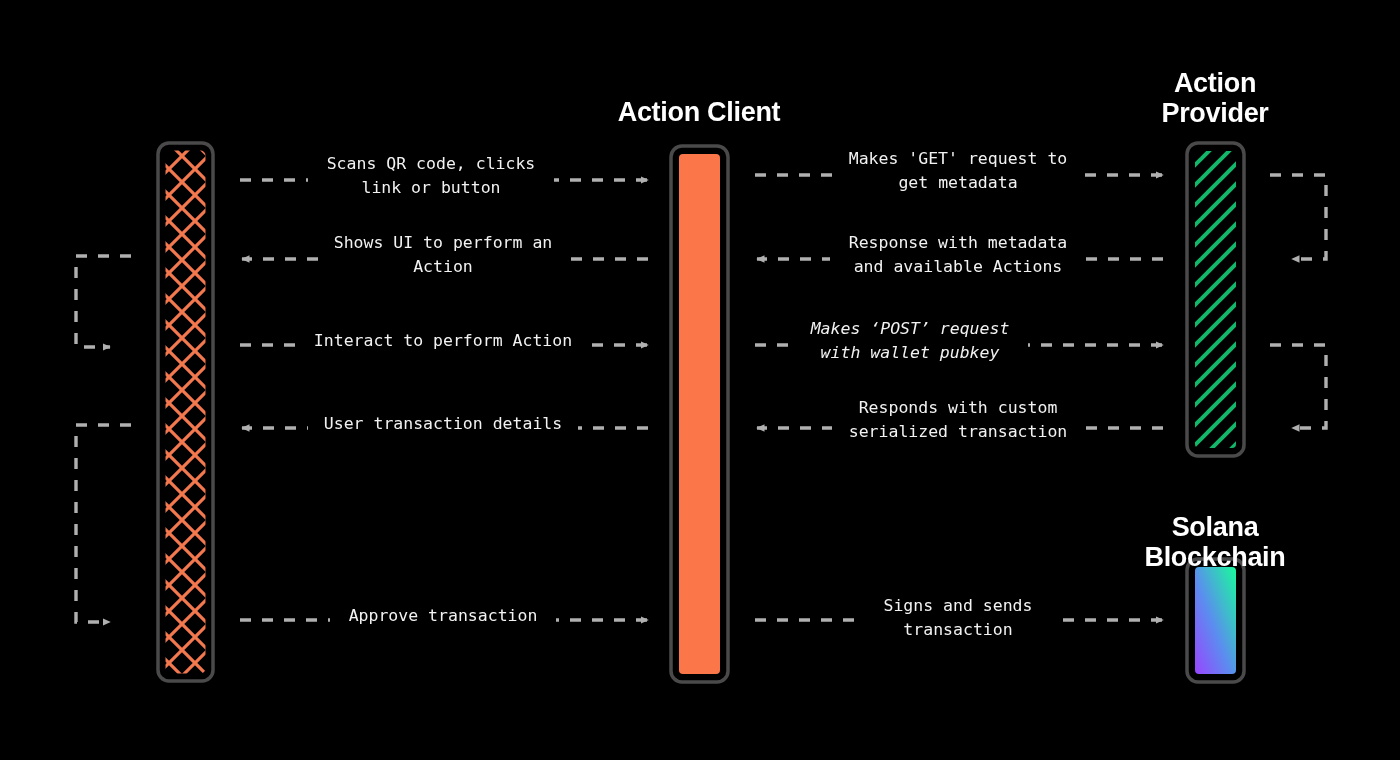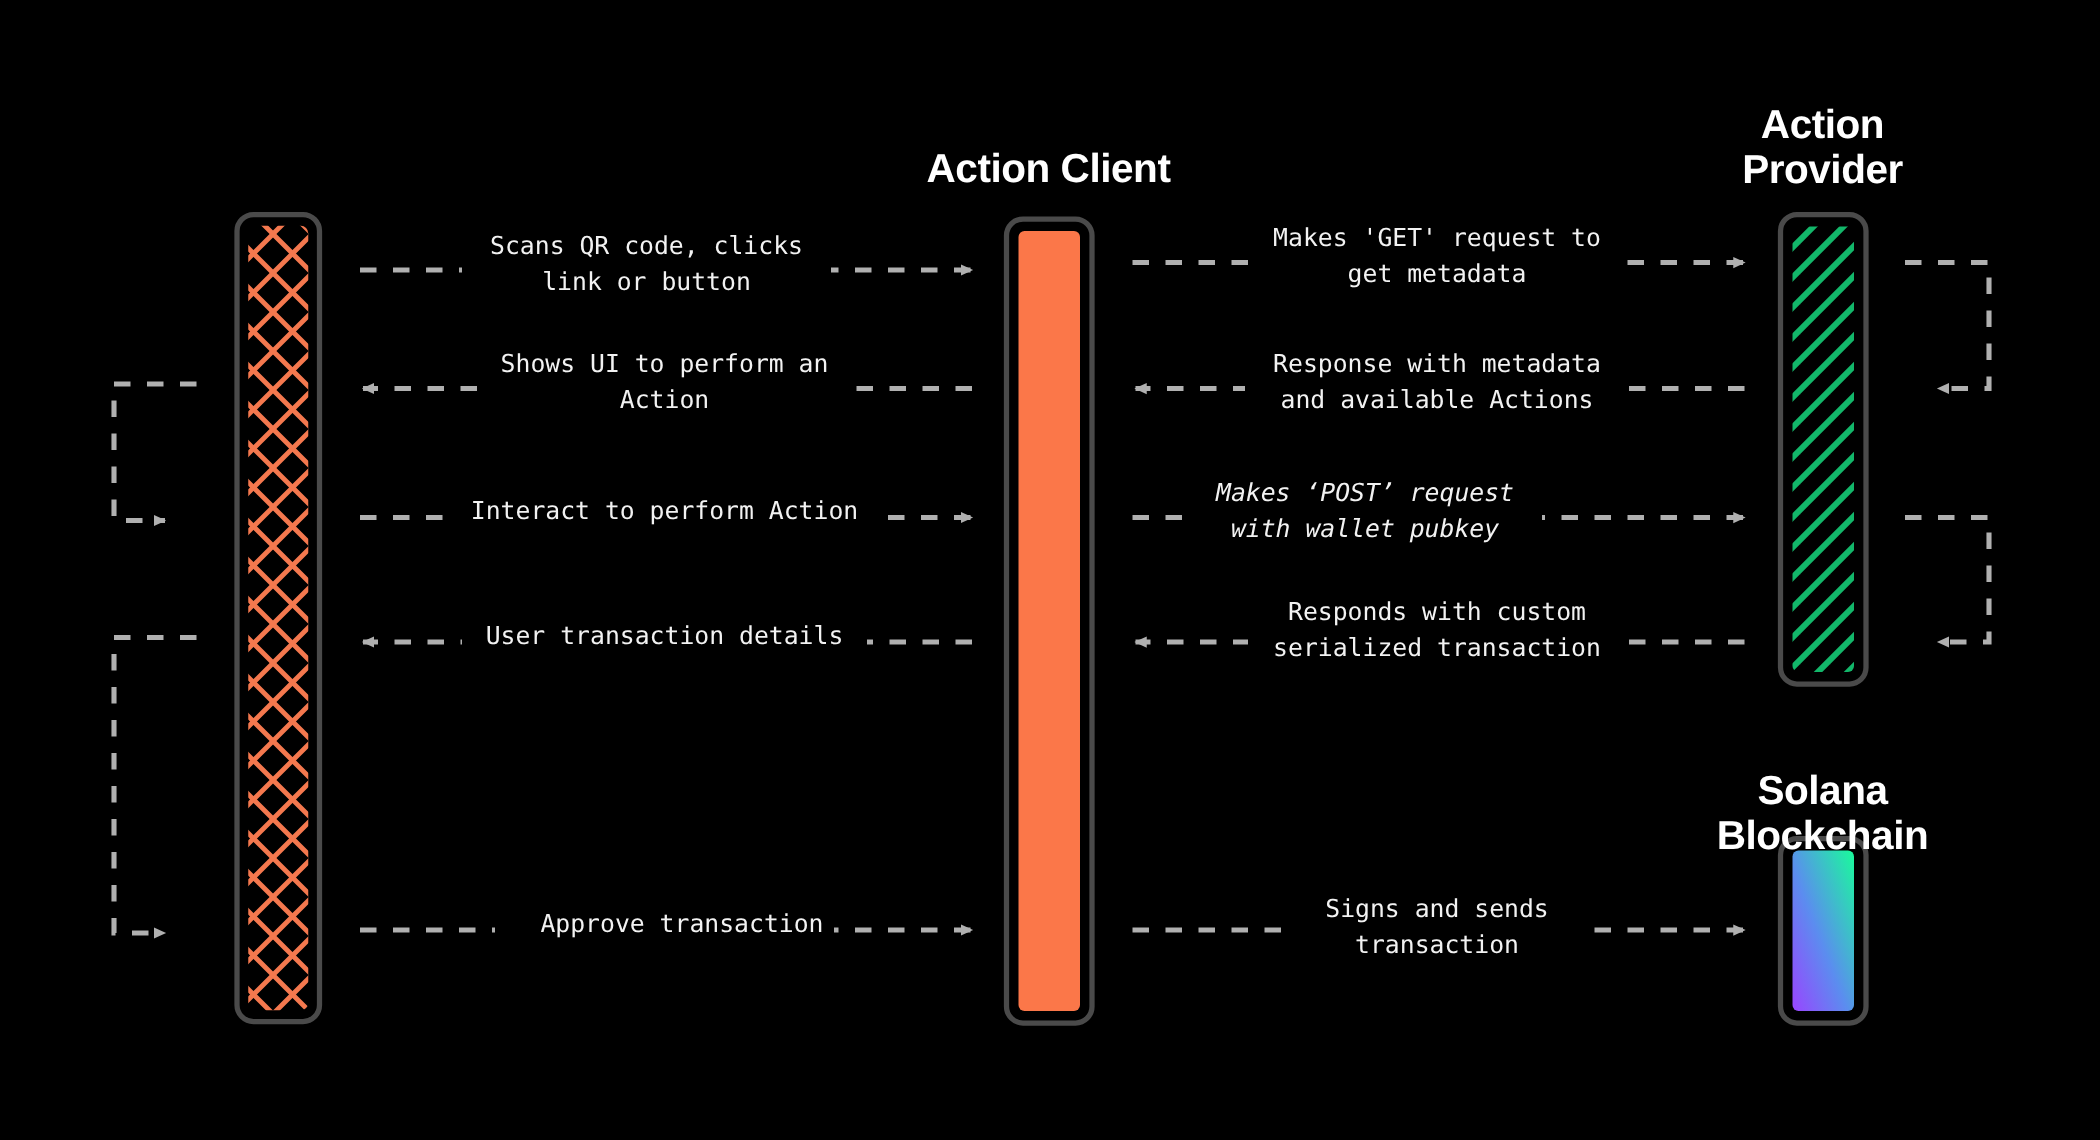--- a/index.html
+++ b/index.html
@@ -159,18 +159,18 @@
   <div class="msg-label" style="left:300px; top:329px; width:286px;">Interact to perform Action</div>
 
   <div class="msg-label" style="left:792px; top:317px; width:236px;font-style:italic;">Makes ‘POST’ request
 with wallet pubkey</div>
 
   <div class="msg-label" style="left:308px; top:412px; width:270px;">User transaction details</div>
 
   <div class="msg-label" style="left:832px; top:396px; width:252px;">Responds with custom
 serialized transaction</div>
 
-  <div class="msg-label" style="left:330px; top:604px; width:226px;text-align:right;">Approve transaction</div>
+  <div class="msg-label" style="left:330px; top:604px; width:226px;">Approve transaction</div>
 
   <div class="msg-label" style="left:862px; top:594px; width:192px;text-align:center;">Signs and sends
 transaction</div>
 
 </div>
 
 </body></html>

